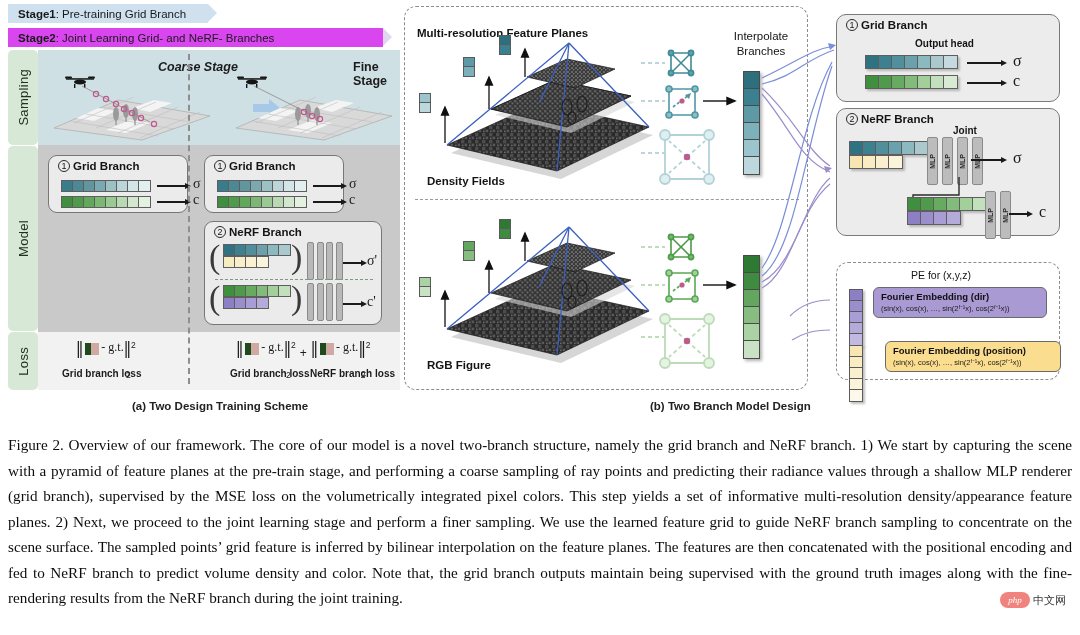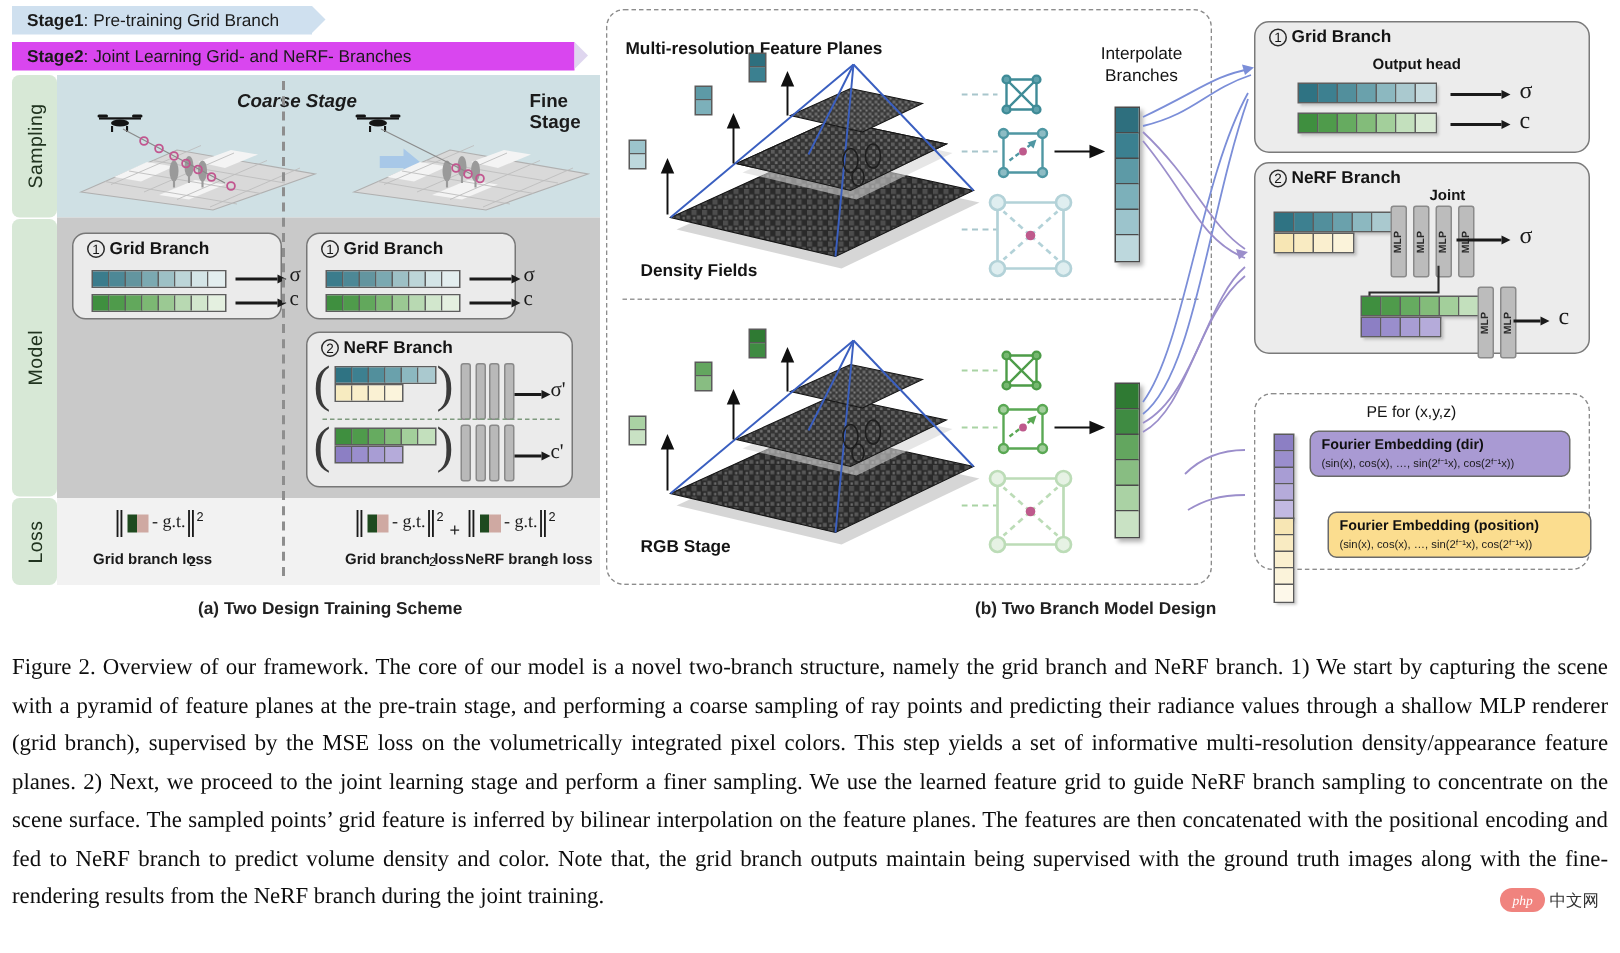--- a/index.html
+++ b/index.html
@@ -676,21 +676,21 @@
       <div class="tickvec" style="left:44px; top:22px;">
           <i style="background:#63a65f"></i>
           <i style="background:#88bd82"></i>
         </div>
       <div class="tickvec" style="left:80px; top:0px;">
           <i style="background:#2f7a33"></i>
           <i style="background:#3f8b42"></i>
         </div>
     </div>
 
-    <div class="field-title" style="left:22px; top:352px;">RGB Stage</div>
+    <div class="field-title" style="left:22px; top:352px;">RGB Figure</div>
 
     <svg style="position:absolute; left:236px; top:222px;" width="100" height="150" viewBox="0 0 100 150">
       <g stroke="#a9d3a4" stroke-width="1.4" stroke-dasharray="4 3" fill="none">
         <line x1="0" y1="18" x2="24" y2="18"></line>
         <line x1="0" y1="56" x2="24" y2="56"></line>
         <line x1="0" y1="108" x2="24" y2="108"></line>
       </g>
       <g stroke="#4d9c48" stroke-width="1.6" fill="none">
         <rect x="30" y="8" width="20" height="20" rx="2"></rect>
         <line x1="30" y1="8" x2="50" y2="28"></line>

